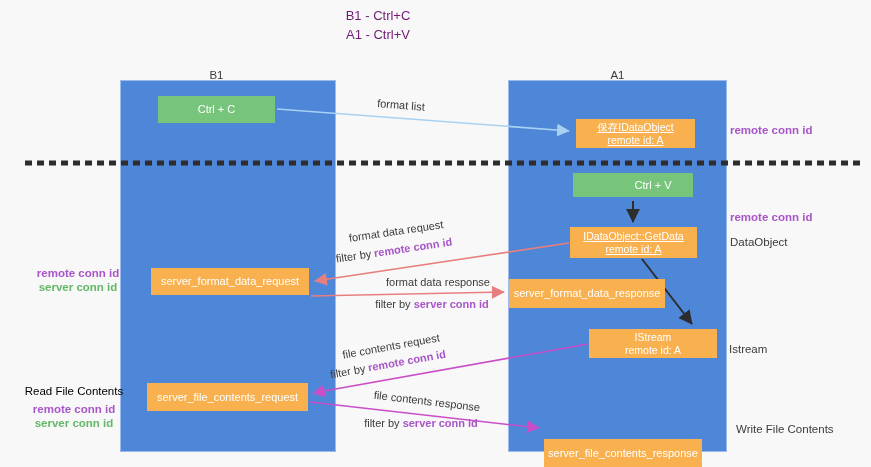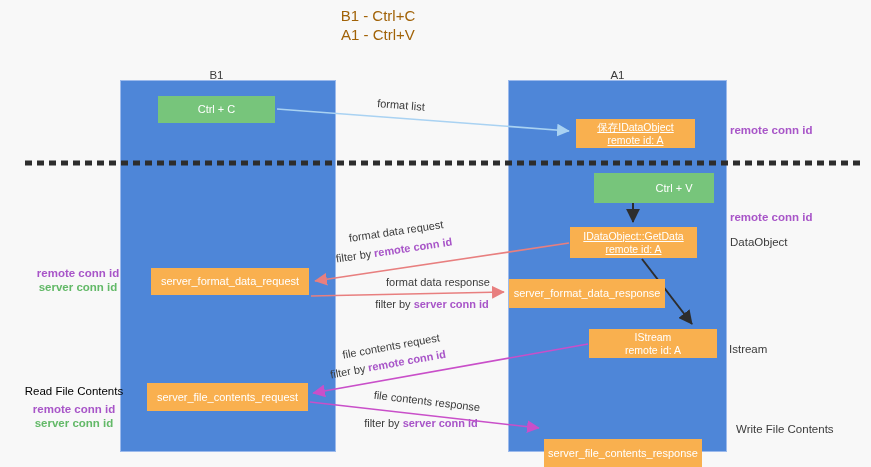--- a/index.html
+++ b/index.html
@@ -1,37 +1,37 @@
 <!DOCTYPE html>
 <html style="--lane-blue: #4e86d8; --node-green: #77c57b; --node-orange: #f9b04f; --arrow-red: #e87f7f; --arrow-magenta: #c94fc9; --arrow-blue: #a9d2f2; --arrow-black: #2d2d2d; --text-purple: #a855c8; --text-green: #63b968; --text-dark: #3b3b3b;"><head>
 <meta charset="utf-8">
 <style>
   html,body{margin:0;padding:0;background:#f8f8f8;font-family:"Liberation Sans",sans-serif;}
   .stage{position:relative;width:871px;height:467px;background:#f8f8f8;overflow:hidden;}
 
   .title{position:absolute;left:0;top:6px;width:756px;text-align:center;
-         font-size:15px;line-height:19px;color:#a16207;}
+         font-size:13px;line-height:19px;color:#701a75;}
 
   .col-hdr{position:absolute;text-align:center;font-size:11.5px;line-height:13px;color:#3b3b3b;margin-top:20px;}
   .hdr-left{left:120px;top:49px;width:193px;}
   .hdr-right{left:508px;top:49px;width:219px;}
 
   .lane{position:absolute;background:var(--lane-blue);border:1px solid rgba(170,195,240,.85);box-sizing:border-box;}
   .lane-left{left:120px;top:80px;width:216px;height:372px;}
   .lane-right{left:508px;top:80px;width:219px;height:372px;}
 
   .arrows{position:absolute;left:0;top:0;z-index:2;}
 
   .node{position:absolute;z-index:3;display:flex;flex-direction:column;justify-content:center;
         align-items:center;color:#fff;font-size:11px;line-height:13px;text-align:center;box-sizing:border-box;}
   .green{background:var(--node-green);align-items:center;}
   .orange{background:var(--node-orange);}
   .n-ctrl-c{left:158px;top:96px;width:117px;height:27px;}
   .n-save{left:576px;top:119px;width:119px;height:29px;font-size:10.5px;text-decoration:underline;}
-  .n-ctrl-v{left:594px;top:173px;width:120px;height:30px;padding-left:40px;}
+  .n-ctrl-v{left:573px;top:173px;width:120px;height:24px;padding-left:40px;}
   .n-getdata{left:570px;top:227px;width:127px;height:31px;font-size:10.5px;text-decoration:underline;}
   .n-fmt-req{left:151px;top:268px;width:158px;height:27px;}
   .n-fmt-resp{left:509px;top:279px;width:156px;height:29px;}
   .n-istream{left:589px;top:329px;width:128px;height:29px;font-size:10.5px;}
   .n-file-req{left:147px;top:383px;width:161px;height:28px;}
   .n-file-resp{left:544px;top:439px;width:158px;height:28px;text-align:right;}
 
   .alabel{position:absolute;z-index:4;white-space:nowrap;font-size:11px;color:#3b3b3b;
           transform:translate(-50%,-50%) rotate(var(--rot,0deg));}
   .al-format-list{left:401px;top:105px;--rot:4.5deg;}

